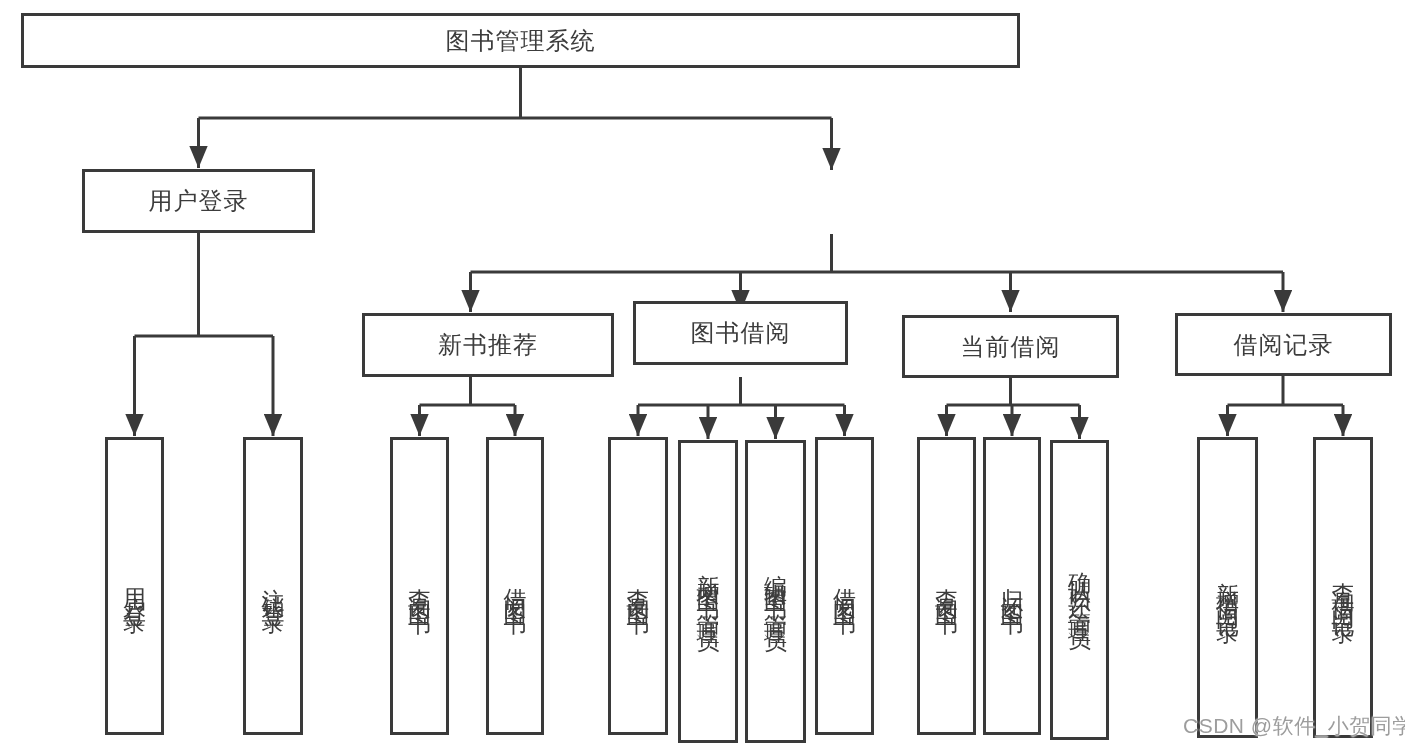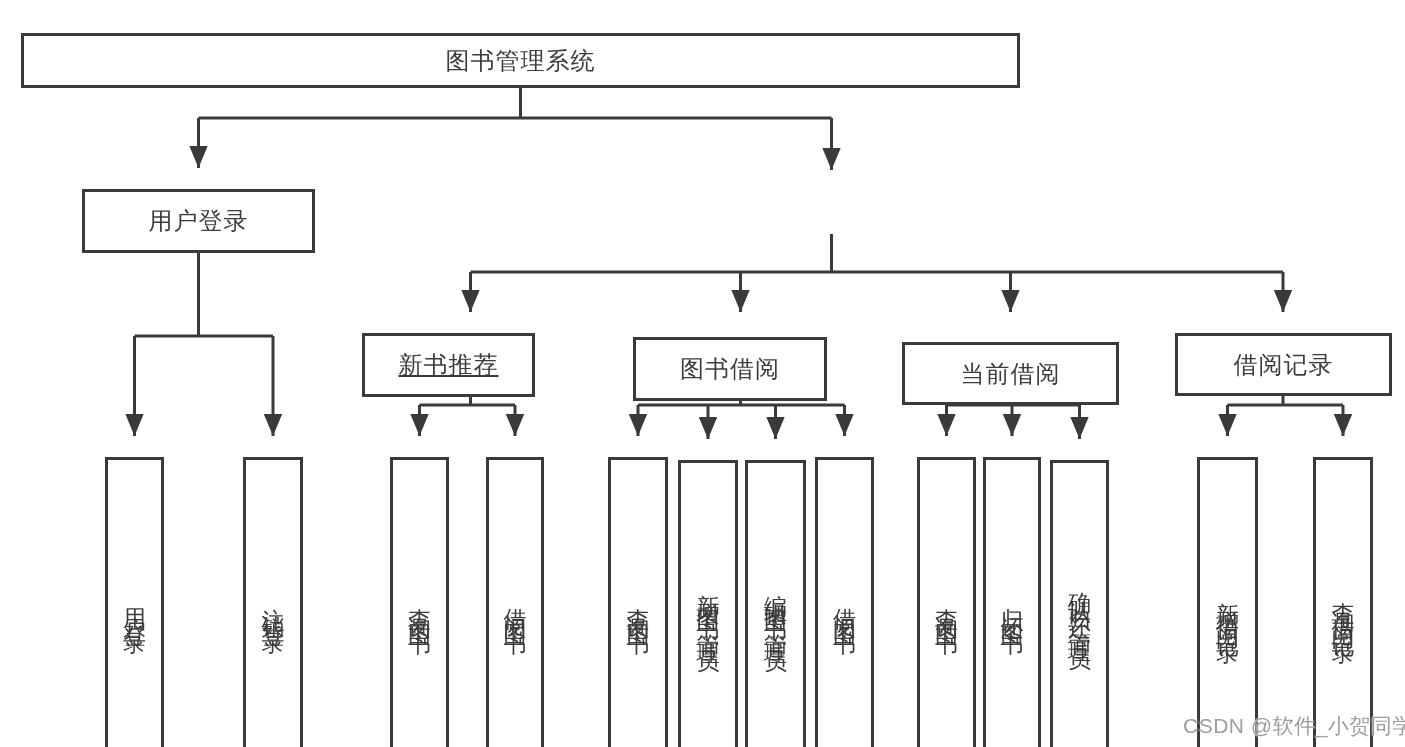--- a/index.html
+++ b/index.html
@@ -21,21 +21,20 @@
   .box {
     position: absolute;
     box-sizing: border-box;
     background: #ffffff;
     border: 3px solid #3a3a3a;
     color: #3c3c3c;
     display: flex;
     align-items: center;
     justify-content: center;
     z-index: 1;
-    margin-top: 20px;
   }
   .box.h {
     font-size: 24px;
     letter-spacing: 1px;
     white-space: nowrap;
   }
   .box.v span {
     writing-mode: vertical-rl;
     text-orientation: mixed;
     font-size: 23px;
@@ -114,23 +113,23 @@
         <line x1="1227.5" y1="405" x2="1227.5" y2="436" marker-end="url(#arw)"></line>
         <line x1="1343" y1="405" x2="1343" y2="436" marker-end="url(#arw)"></line>
       </g>
     </g>
   </svg>
 
   <div class="box h" style="left:21px; top:13px; width:999px; height:55px;">图书管理系统</div>
 
   <div class="box h" style="left:82px; top:169px; width:233px; height:64px;">用户登录</div>
 
-  <div class="box h" style="left:362px; top:313px; width:173px; height:64px;text-decoration:underline;">新书推荐</div>
-  <div class="box h" style="left:633px; top:317px; width:194px; height:64px;">图书借阅</div>
-  <div class="box h" style="left:902px; top:322px; width:217px; height:63px;">当前借阅</div>
+  <div class="box h" style="left:362px; top:313px; width:252px; height:64px;">新书推荐</div>
+  <div class="box h" style="left:633px; top:301px; width:215px; height:64px;">图书借阅</div>
+  <div class="box h" style="left:902px; top:315px; width:217px; height:63px;">当前借阅</div>
   <div class="box h" style="left:1175px; top:313px; width:217px; height:63px;">借阅记录</div>
 
   <div class="box v" style="left:105px; top:437px; width:59px; height:298px;">
     <span>用户登录</span>
   </div>
   <div class="box v" style="left:243px; top:437px; width:60px; height:298px;">
     <span>注销登录</span>
   </div>
 
   <div class="box v" style="left:390px; top:437px; width:59px; height:298px;">

